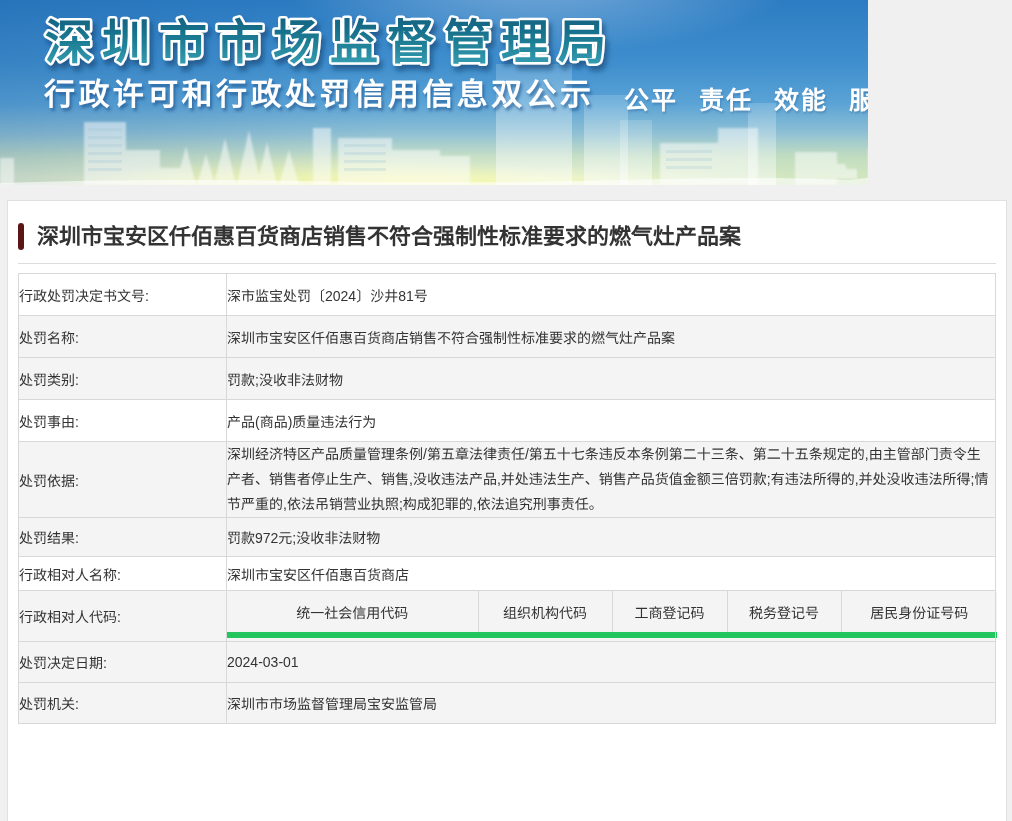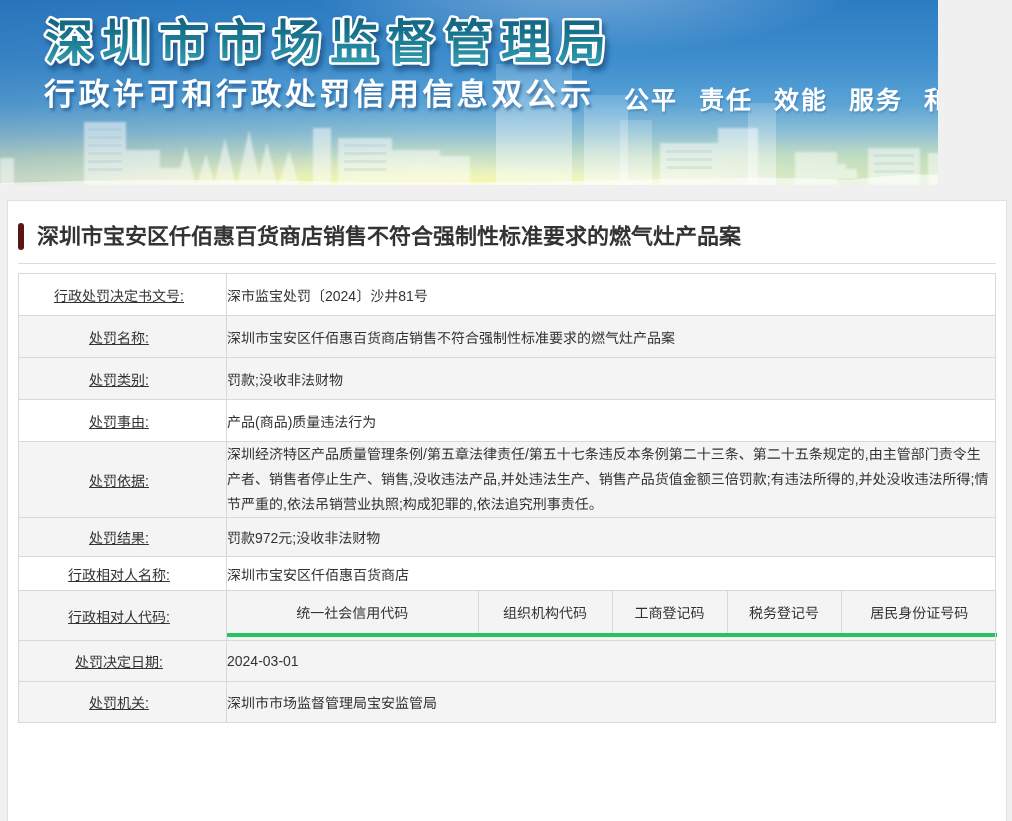--- a/index.html
+++ b/index.html
@@ -1,18 +1,18 @@
 <!DOCTYPE html>
 <html lang="zh-CN"><head>
 <meta charset="utf-8">
 <style>
 * { margin:0; padding:0; box-sizing:border-box; }
 html,body { background:#f0f0f0; }
 body { width:1012px; font-family:"Liberation Sans",sans-serif; }
-.header { position:relative; width:938px; height:185px; overflow:hidden;
+.header { position:relative; width:868px; height:185px; overflow:hidden;
   background:
     radial-gradient(52% 40% at 38% 112%, rgba(252,252,140,0.95), rgba(250,250,160,0) 70%),
     radial-gradient(40% 30% at 60% 112%, rgba(248,250,170,0.7), rgba(248,250,170,0) 75%),
     radial-gradient(40% 55% at 62% -12%, rgba(255,255,255,0.38), rgba(255,255,255,0) 75%),
     radial-gradient(45% 50% at 98% 110%, rgba(160,205,160,0.55), rgba(160,205,160,0) 75%),
     linear-gradient(90deg, rgba(20,80,150,0.18), rgba(20,80,150,0) 45%),
     linear-gradient(180deg, #2c7cc3 0%, #3f8ecd 34%, #5aa3d6 56%, #8fc0d4 72%, #c8e0c6 85%, #e9f2cf 96%);
 }
 .header svg.sky { position:absolute; left:0; top:0; }
 .btitle { position:absolute; left:38px; top:0; }
@@ -24,27 +24,27 @@
 .men { position:absolute; left:624px; top:108px; font-size:14px; color:rgba(255,255,255,0.92);
   white-space:nowrap; letter-spacing:0px; word-spacing:3px; }
 .box { position:relative; margin:15px 0 0 7px; width:1000px; min-height:650px;
   background:#fff; border:1px solid #e0e0e0; padding:0 10px; }
 .ttl { margin-top:22px; padding-bottom:12px; border-bottom:1px solid #dcdcdc;
   font-size:22px; font-weight:bold; color:#333; line-height:28px; }
 .ttl i { display:inline-block; width:6px; height:27px; background:#5a1515; border-radius:3px;
   margin-right:13px; vertical-align:-6px; }
 table.m { border-collapse:collapse; table-layout:fixed; width:978px; margin-top:9px; }
 table.m td { border:1px solid #d8d8d8; font-size:14px; color:#333; vertical-align:middle; }
-td.l { width:208px; text-align:center; padding-right:7px;text-decoration:underline; }
+td.l { width:208px; text-align:left; padding-right:7px; }
 td.v { padding-left:0; }
 tr.g td { background:#f4f4f4; }
 table.nt { border-collapse:collapse; table-layout:fixed; width:100%; margin-bottom:3px; }
 table.nt td { border:none; text-align:center; }
 table.nt td + td { border-left:1px solid #d8d8d8;margin-left:34px; }
-table.nt tr.hr td { border-bottom:4px solid #22c55e;text-align:center; }
+table.nt tr.hr td { border-bottom:6px solid #22c55e;text-align:center; }
 </style>
 </head>
 <body>
 <div class="header">
   <svg class="sky" width="1012" height="185" viewBox="0 0 1012 185">
     <defs>
       <filter id="soft" x="-5%" y="-5%" width="110%" height="110%">
           <feGaussianBlur stdDeviation="0.8"></feGaussianBlur>
         </filter>
       <linearGradient id="twr" x1="0" y1="0" x2="0" y2="1">

